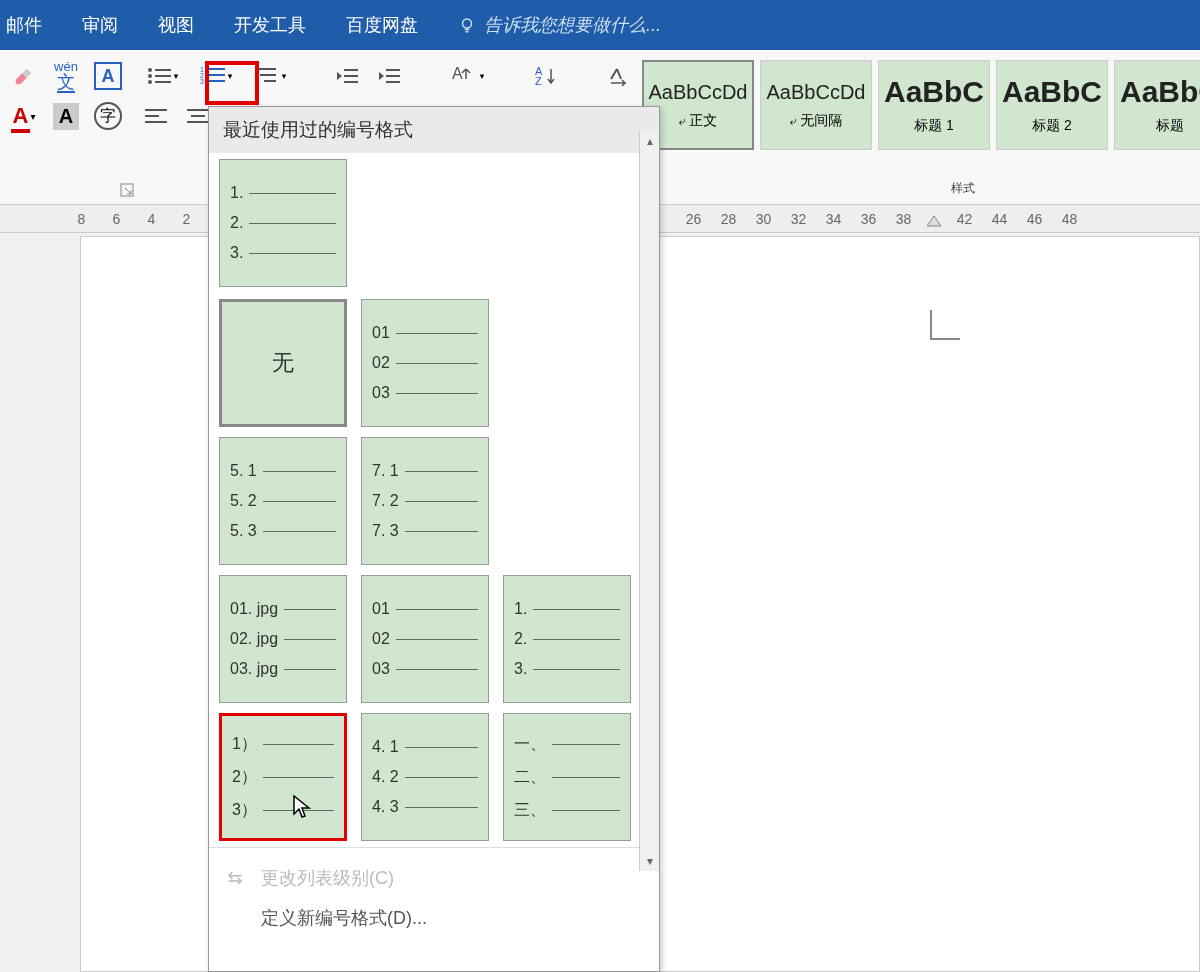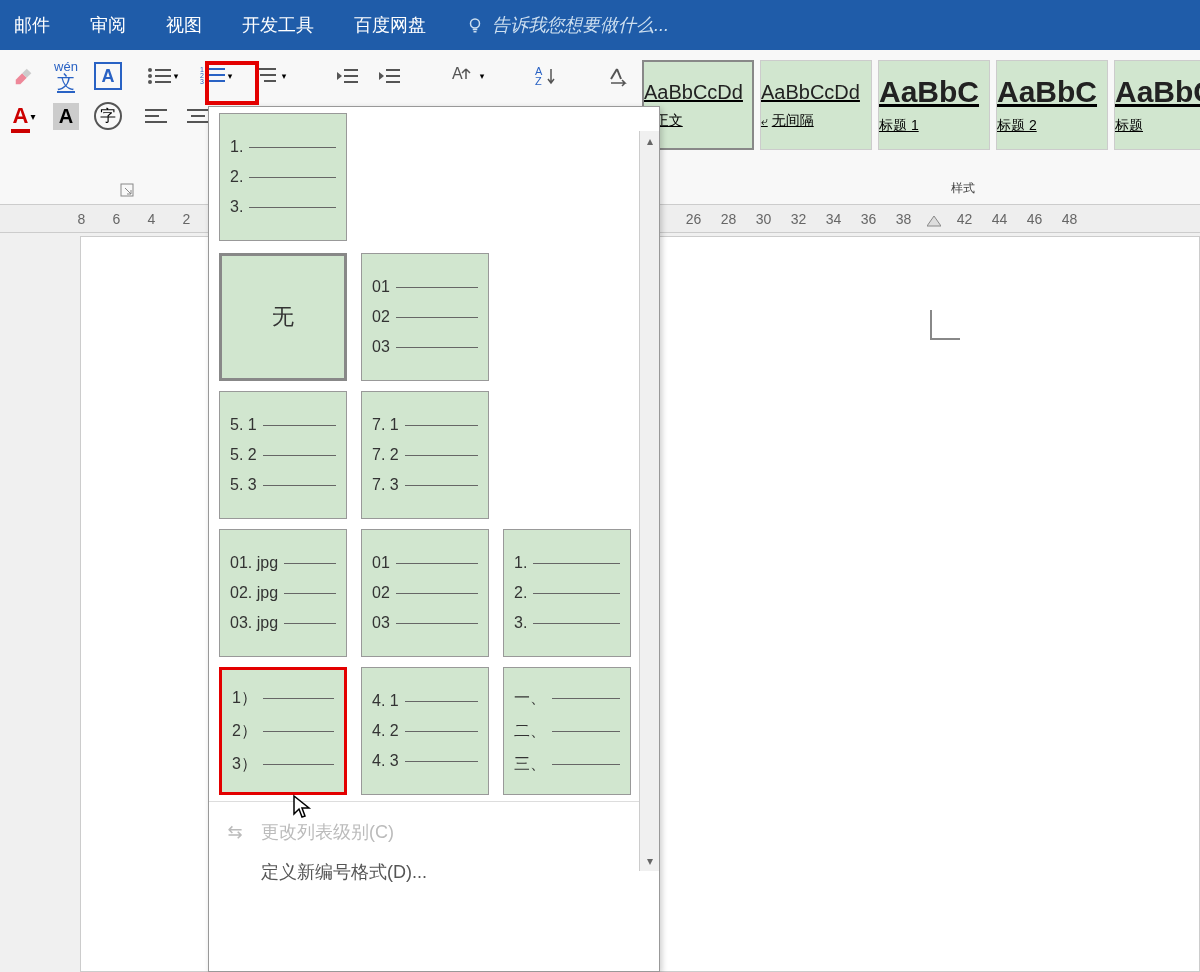--- a/index.html
+++ b/index.html
@@ -1,30 +1,30 @@
 <!DOCTYPE html>
 <html><head>
 <meta charset="utf-8">
 <style>
 * { margin: 0; padding: 0; box-sizing: border-box; font-family: "Microsoft YaHei", sans-serif; }
 body { width: 1200px; height: 972px; background: #f0f0f0; overflow: hidden; position: relative; }
 
-.menubar { background: #1f5ca9; height: 50px; display: flex; align-items: center; gap: 40px; padding: 0 14px; color: #fff; font-size: 18px; }
+.menubar { background: #1f5ca9; height: 50px; display: flex; align-items: center; gap: 40px; padding: 0 6px; color: #fff; font-size: 18px; }
 .menubar span { cursor: default; }
 .tellme { display: flex; align-items: center; gap: 8px; color: #cddff0; font-style: italic; }
 .tellme svg { width: 18px; height: 18px; }
 
 .ribbon { background: #f8f8f8; border-bottom: 1px solid #ccc; height: 155px; display: flex; padding: 10px 8px 0 8px; gap: 8px; position: relative; }
 .rgroup { display: flex; flex-direction: column; gap: 8px; }
 .row { display: flex; align-items: center; gap: 10px; }
 .ibtn { width: 32px; height: 32px; display: flex; align-items: center; justify-content: center; border-radius: 3px; }
 .ibtn.wide { width: 44px; }
 .sep { width: 1px; height: 70px; background: #d0d0d0; align-self: center; }
 .style-gallery { display: flex; gap: 6px; }
-.style-tile { width: 112px; height: 90px; background: #d1e6cf; border: 1px solid #ccc; display: flex; flex-direction: column; justify-content: center; font-size: 14px; text-decoration: underline; }
+.style-tile { width: 112px; height: 90px; background: #d1e6cf; border: 1px solid #ccc; display: flex; flex-direction: column; align-items: center; justify-content: center; font-size: 14px; }
 .style-tile.active { border: 2px solid #888; }
 .style-preview { font-size: 30px; font-weight: bold; color: #222; margin-bottom: 8px; }
 .style-preview.small { font-size: 20px; font-weight: normal; }
 .styles-label { position: absolute; right: 225px; top: 130px; font-size: 12px; color: #444; }
 .launcher { position: absolute; left: 120px; top: 133px; width: 14px; height: 14px; }
 
 .ruler { background: #eee; border-bottom: 1px solid #ccc; height: 28px; display: flex; align-items: center; padding-left: 70px; gap: 12px; font-size: 14px; color: #666; position: relative; }
 .ruler .num { width: 23px; text-align: center; }
 
 .doc { position: absolute; left: 80px; top: 236px; width: 1120px; height: 736px; background: #fff; border: 1px solid #ccc; }
@@ -251,20 +251,21 @@
   <span class="num">42</span>
     <span class="num">44</span>
     <span class="num">46</span>
     <span class="num">48</span>
 </div>
 
 <div class="doc"></div>
 <div class="crop"></div>
 
 <div class="dropdown">
+  <div class="dd-header">最近使用过的编号格式</div>
   <div class="dd-body">
     <div class="dd-row">
       <div class="nbox">
         <div class="nline">
             <span>1.</span>
             <span class="dash"></span>
           </div>
         <div class="nline">
             <span>2.</span>
             <span class="dash"></span>

